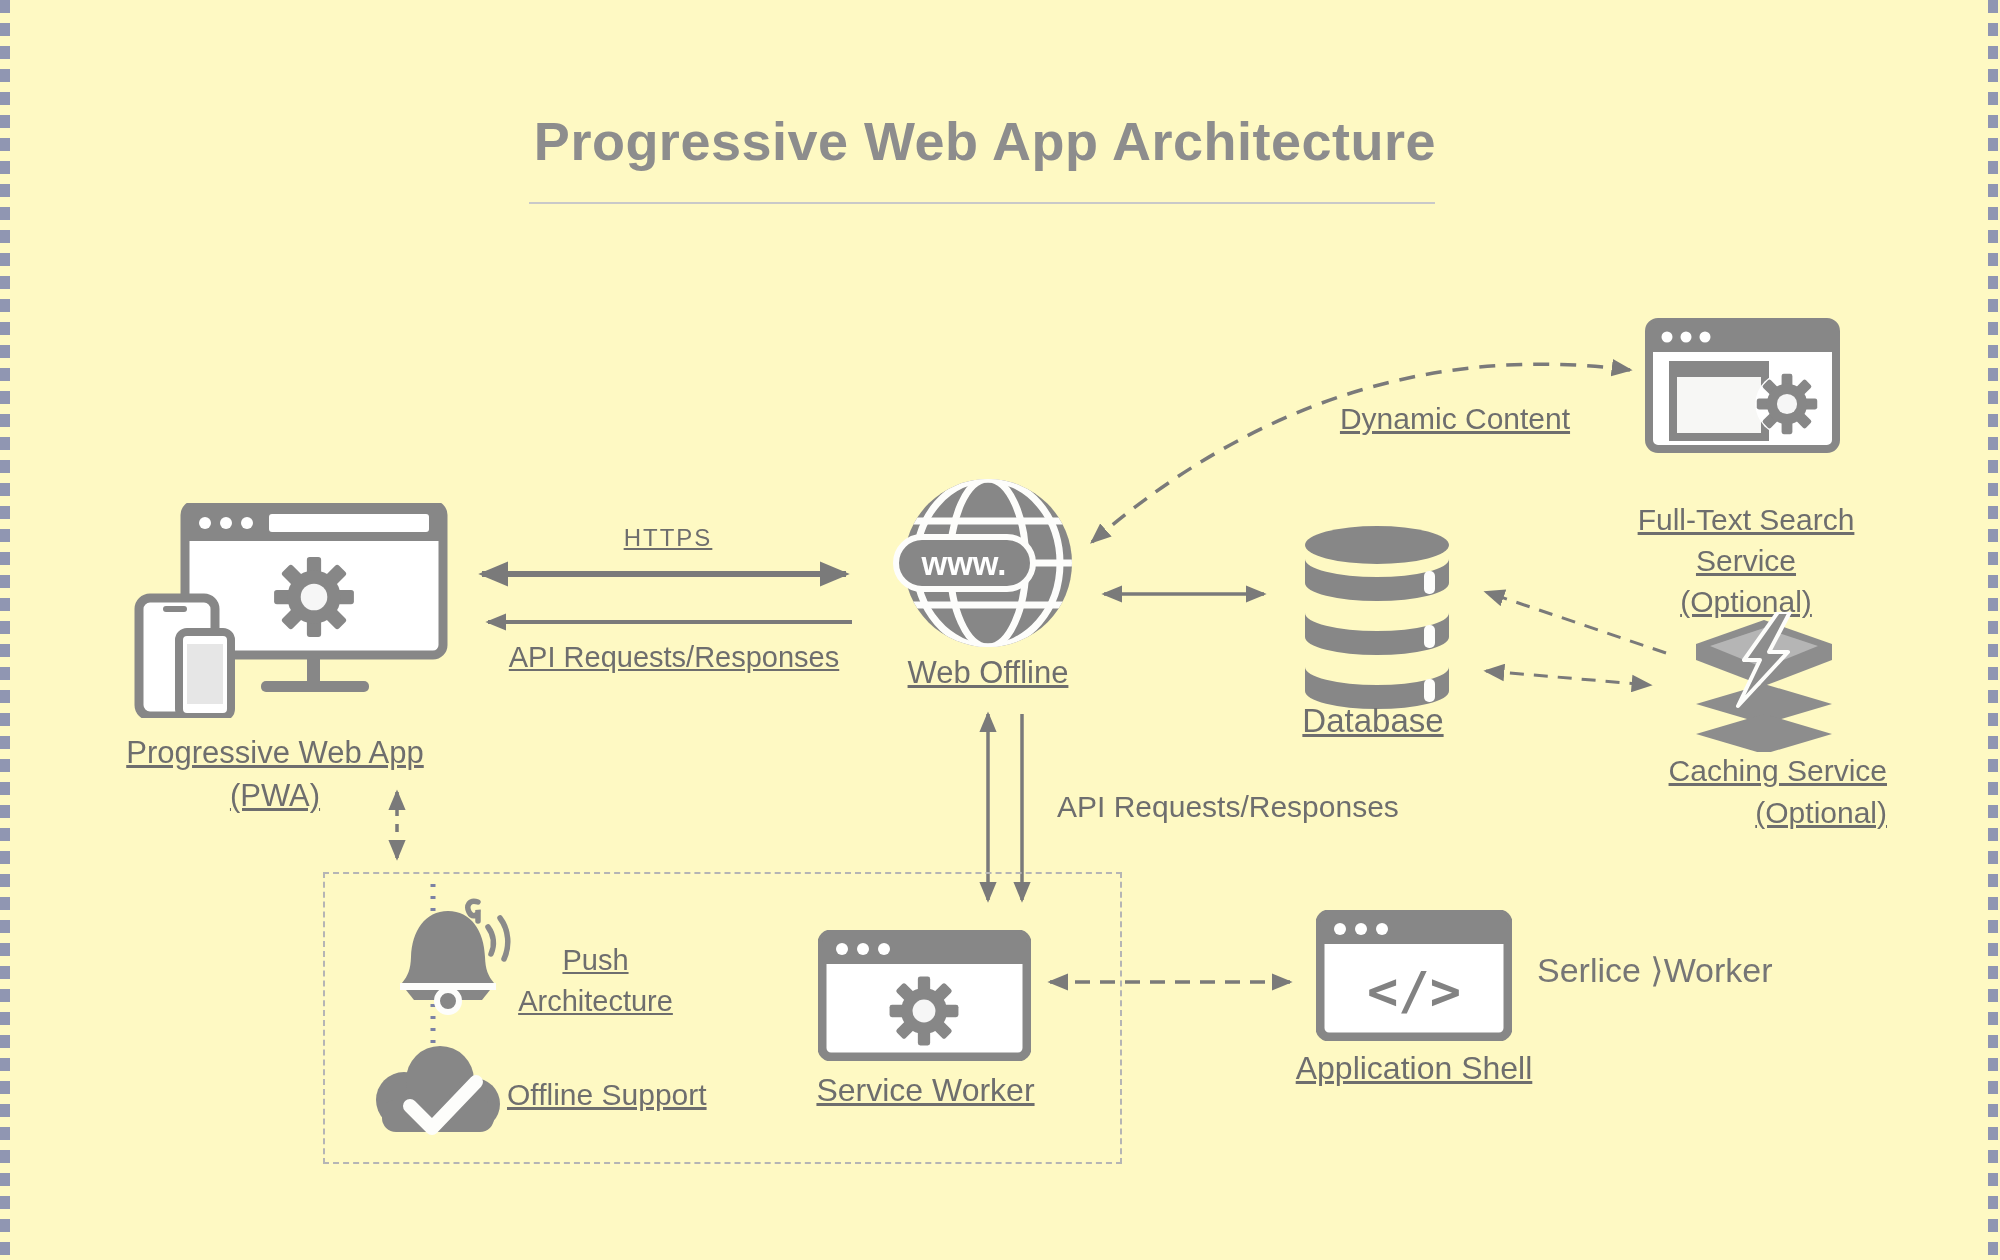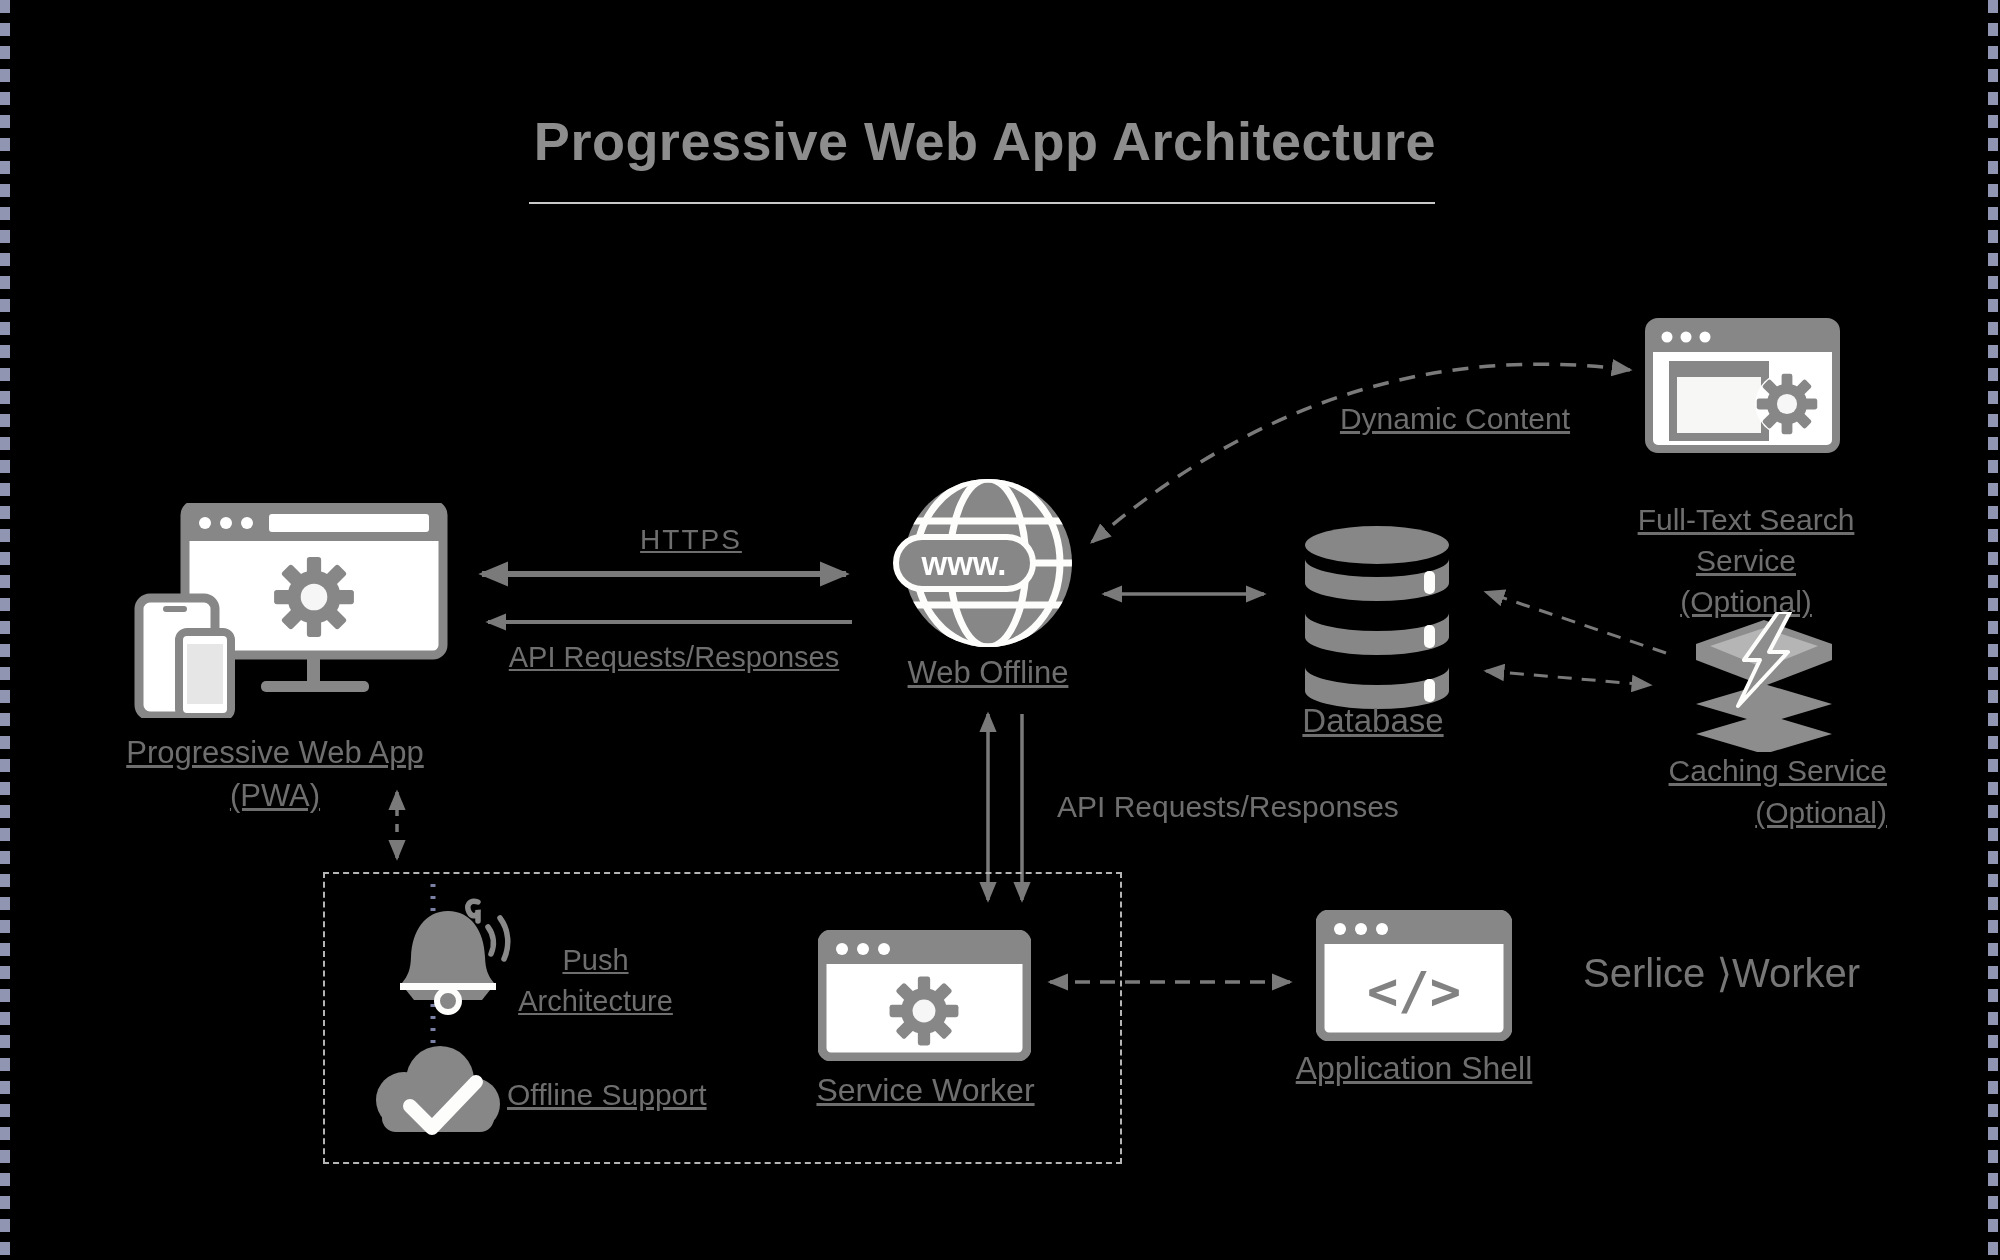--- a/index.html
+++ b/index.html
@@ -1,40 +1,40 @@
 <!DOCTYPE html>
 <html><head>
 <meta charset="utf-8">
 <style>
   html,body{margin:0;padding:0;background:#fff;}
-  .canvas{position:relative;width:2000px;height:1260px;background:#000000;overflow:hidden;
+  .canvas{position:relative;width:2000px;height:1260px;background:#fef9c3;overflow:hidden;
           font-family:"Liberation Sans",sans-serif;color:#6e6e6e;}
   .abs{position:absolute;}
   .edge-strip{position:absolute;top:0;width:10px;height:100%;
     background:repeating-linear-gradient(180deg,#9096b2 0 13px,transparent 13px 23px);}
   .edge-strip.left{left:0;}
   .edge-strip.right{right:2px;}
   .title{left:300px;top:110px;width:1370px;text-align:center;
          font-size:54px;font-weight:700;color:#8d8d8d;letter-spacing:.5px;}
   .title-rule{left:529px;top:202px;width:906px;height:2px;background:#c9c9c9;}
   .center{text-align:center;text-decoration:underline;}
   .lbl-pwa{left:95px;top:731px;width:360px;font-size:31px;line-height:43px;}
-  .lbl-https{left:556px;top:524px;width:270px;font-size:28px;letter-spacing:2px;}
+  .lbl-https{left:533px;top:524px;width:270px;font-size:24px;letter-spacing:2px;}
   .lbl-api-top{left:504px;top:641px;width:340px;font-size:29px;}
   .lbl-webserver{left:877px;top:655px;width:222px;font-size:31px;}
   .lbl-dynamic{left:1330px;top:402px;width:250px;font-size:30px;}
   .lbl-fulltext{left:1620px;top:459px;width:252px;font-size:30px;line-height:41px;margin-top:40px;}
   .lbl-database{left:1273px;top:702px;width:200px;font-size:33px;}
   .lbl-caching{left:1637px;top:750px;width:250px;font-size:30px;line-height:42px;text-align:right;}
   .lbl-api-mid{left:1057px;top:790px;width:380px;font-size:30px;}
   .lbl-push{left:473px;top:940px;width:245px;font-size:29px;line-height:41px;}
   .lbl-offline{left:507px;top:1078px;width:300px;font-size:30px;text-decoration:underline;}
   .lbl-sw{left:788px;top:1072px;width:275px;font-size:32px;}
   .lbl-shell{left:1276px;top:1050px;width:276px;font-size:32px;}
-  .lbl-note{left:1583px;top:950px;width:300px;font-size:40px;color:#767676;}
+  .lbl-note{left:1537px;top:950px;width:300px;font-size:34px;color:#767676;}
   .group-box{left:323px;top:872px;width:799px;height:292px;
              border:2.5px dashed #b5b5b5;box-sizing:border-box;}
   svg{display:block;}
 </style>
 </head>
 <body>
 
 <div class="canvas">
 
   <div class="edge-strip left"></div>

